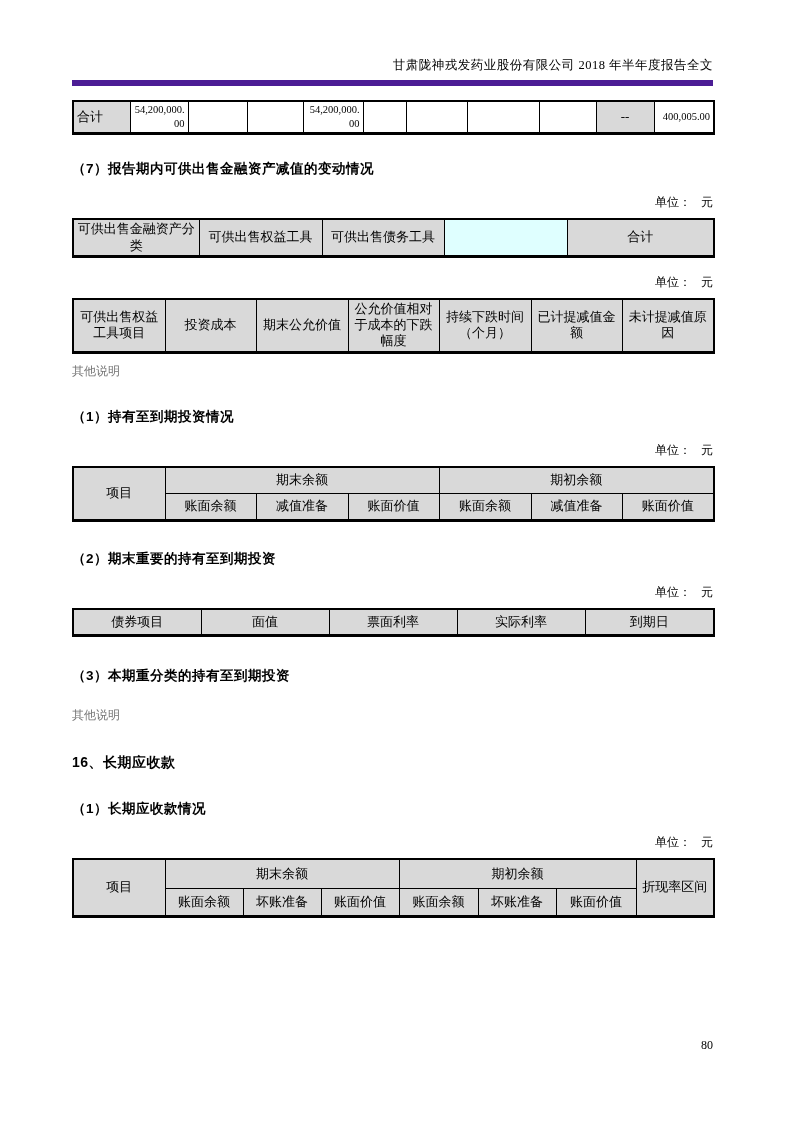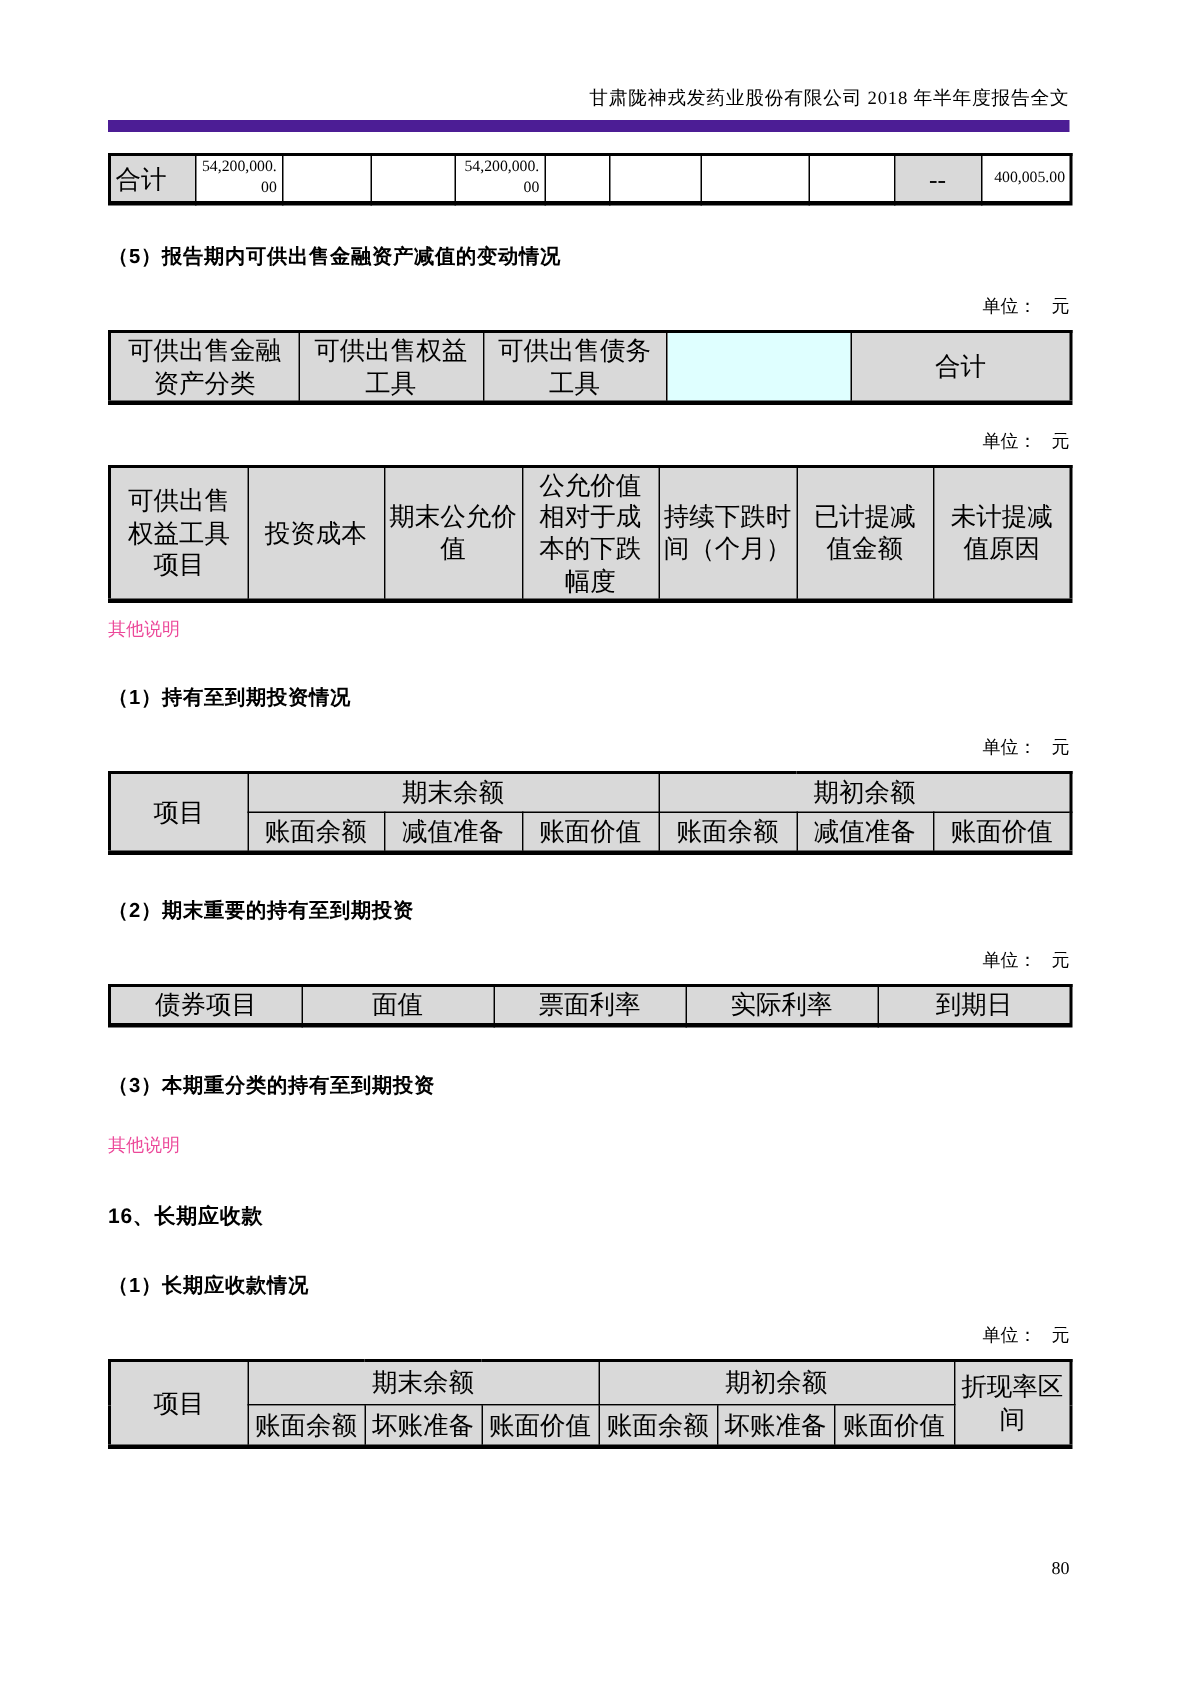--- a/index.html
+++ b/index.html
@@ -13,35 +13,35 @@
     color: #000000;
     overflow: hidden;
   }
   .content {
     margin-left: 72px;
     width: 641px;
   }
   .doc-header {
     padding-top: 57px;
     padding-bottom: 6px;
-    border-bottom: 8px solid #4c1d95;
+    border-bottom: 6px solid #4c1d95;
     text-align: right;
     font-size: 12.5px;
     letter-spacing: 0.5px;
   }
   table {
     border-collapse: collapse;
     table-layout: fixed;
     width: 641px;
     border: 2px solid #000;
     border-bottom-width: 3px;
   }
   td {
     border: 1px solid #000;
-    font-size: 17px;
+    font-size: 13px;
     padding: 1px 3px;
     vertical-align: middle;
     text-align: center;
     line-height: 1.25;
     overflow: hidden;
   }
   .hdr { background: var(--table-header-bg, #d9d9d9); }
   .hl  { background: var(--highlight-cell-bg, #dfffff); }
   .num { text-align: right; word-break: break-all; font-size: 10.5px; line-height: 1.35; }
   .left { text-align: left; }
@@ -58,21 +58,21 @@
     font-weight: bold;
     font-size: 14px;
     letter-spacing: 0.5px;
   }
   .unit-line {
     text-align: right;
     font-size: 12px;
     margin: 16px 0 7px 0;
   }
   .unit-line .unit-value { margin-left: 10px; }
-  .note { font-size: 12px; margin-top: 9px; color: #ec4899; }
+  .note { font-size: 12px; margin-top: 9px; color: #737373; }
   .row1 td { height: 27px; }
   .t5 td { height: 48px; }
   .t-grp td { height: 27px; }
   .t16 tr:first-child td { height: 30px; }
   .t16 tr:last-child td { height: 28px; }
   .t2 td { height: 26px; margin-top: 32px; }
   .mt-25 { margin-top: 25px; }
   .mt-28 { margin-top: 28px; }
   .mt-30 { margin-top: 30px; }
   .mt-22 { margin-top: 22px; }
@@ -115,21 +115,21 @@
         <td></td>
         <td></td>
         <td></td>
         <td></td>
         <td class="hdr">--</td>
         <td class="num">400,005.00</td>
       </tr>
     </tbody>
       </table>
 
-    <div class="h-sub mt-25">（5）报告期内可供出售金融资产减值的变动情况</div>
+    <div class="h-sub mt-25">（7）报告期内可供出售金融资产减值的变动情况</div>
 
     <div class="unit-line">
       <span>单位：</span><span class="unit-value">元</span>
     </div>
 
     <table class="row1">
       <colgroup>
         <col style="width:126px">
           <col style="width:123px">
           <col style="width:122px">

